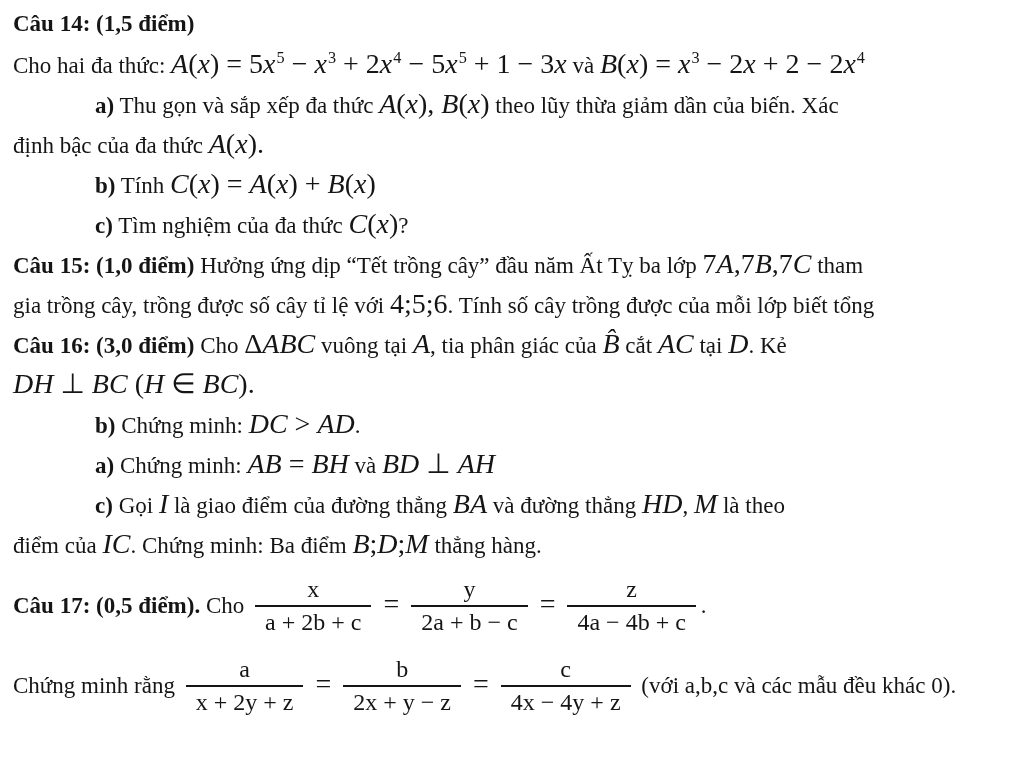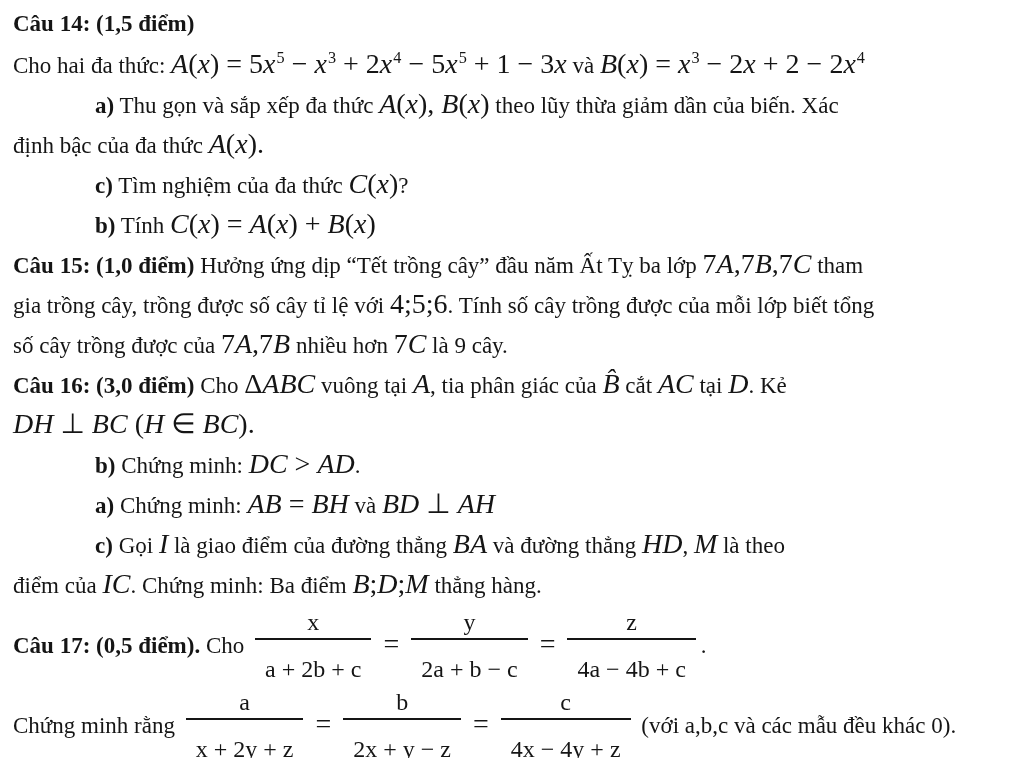--- a/index.html
+++ b/index.html
@@ -28,35 +28,34 @@
   .frac {
     display: inline-block;
     vertical-align: middle;
     text-align: center;
     font-size: 24px;
     line-height: 1.12;
     margin: 0 5px;
     transform: translateY(-2px);
   }
   .frac .num { display: block; padding: 0 10px 2px; }
-  .frac .den { display: block; border-top: 2px solid #151515; padding: 16px 10px 0; }
+  .frac .den { display: block; border-top: 2px solid #151515; padding: 2px 10px 0; }
 </style>
 </head>
 <body>
 
 <main class="doc">
   <div class="line"><span class="bold">Câu 14: (1,5 điểm)</span></div>
   <div class="line"><span>Cho hai đa thức: </span><span class="math"><span class="var">A</span><span>(</span><span class="var">x</span><span>) = 5</span><span class="var">x</span><sup class="exp">5</sup><span> − </span><span class="var">x</span><sup class="exp">3</sup><span> + 2</span><span class="var">x</span><sup class="exp">4</sup><span> − 5</span><span class="var">x</span><sup class="exp">5</sup><span> + 1 − 3</span><span class="var">x</span></span><span> và </span><span class="math"><span class="var">B</span><span>(</span><span class="var">x</span><span>) = </span><span class="var">x</span><sup class="exp">3</sup><span> − 2</span><span class="var">x</span><span> + 2 − 2</span><span class="var">x</span><sup class="exp">4</sup></span></div>
   <div class="line indent"><span class="bold">a)</span><span> Thu gọn và sắp xếp đa thức </span><span class="math"><span class="var">A</span><span>(</span><span class="var">x</span><span>), </span><span class="var">B</span><span>(</span><span class="var">x</span><span>)</span></span><span> theo lũy thừa giảm dần của biến. Xác</span></div>
   <div class="line"><span>định bậc của đa thức </span><span class="math"><span class="var">A</span><span>(</span><span class="var">x</span><span>).</span></span></div>
+  <div class="line indent"><span class="bold">b)</span><span> Tính </span><span class="math"><span class="var">C</span><span>(</span><span class="var">x</span><span>) = </span><span class="var">A</span><span>(</span><span class="var">x</span><span>) + </span><span class="var">B</span><span>(</span><span class="var">x</span><span>)</span></span></div>
   <div class="line indent"><span class="bold">c)</span><span> Tìm nghiệm của đa thức </span><span class="math"><span class="var">C</span><span>(</span><span class="var">x</span><span>)</span></span><span>?</span></div>
-  <div class="line indent"><span class="bold">b)</span><span> Tính </span><span class="math"><span class="var">C</span><span>(</span><span class="var">x</span><span>) = </span><span class="var">A</span><span>(</span><span class="var">x</span><span>) + </span><span class="var">B</span><span>(</span><span class="var">x</span><span>)</span></span></div>
   <div class="line"><span class="bold">Câu 15: (1,0 điểm)</span><span> Hưởng ứng dịp “Tết trồng cây” đầu năm Ất Tỵ ba lớp </span><span class="math"><span>7</span><span class="var">A</span><span>,7</span><span class="var">B</span><span>,7</span><span class="var">C</span></span><span> tham</span></div>
   <div class="line"><span>gia trồng cây, trồng được số cây tỉ lệ với </span><span class="math"><span>4;5;6</span></span><span>. Tính số cây trồng được của mỗi lớp biết tổng</span></div>
-  <div class="line"><span>số cây trồng được của </span><span class="math"><span>7</span><span class="var">A</span><span>,7</span><span class="var">B</span></span><span> nhiều hơn </span><span class="math"><span>7</span><span class="var">C</span></span><span> là 9 cây.</span></div>
   <div class="line"><span class="bold">Câu 16: (3,0 điểm)</span><span> Cho </span><span class="math"><span>Δ</span><span class="var">ABC</span></span><span> vuông tại </span><span class="math"><span class="var">A</span></span><span>, tia phân giác của </span><span class="math"><span class="var">B̂</span></span><span> cắt </span><span class="math"><span class="var">AC</span></span><span> tại </span><span class="math"><span class="var">D</span></span><span>. Kẻ</span></div>
   <div class="line"><span class="math"><span class="var">DH</span><span> ⊥ </span><span class="var">BC</span><span> (</span><span class="var">H</span><span> ∈ </span><span class="var">BC</span><span>).</span></span></div>
   <div class="line indent"><span class="bold">b)</span><span> Chứng minh: </span><span class="math"><span class="var">DC</span><span> &gt; </span><span class="var">AD</span></span><span>.</span></div>
   <div class="line indent"><span class="bold">a)</span><span> Chứng minh: </span><span class="math"><span class="var">AB</span><span> = </span><span class="var">BH</span></span><span> và </span><span class="math"><span class="var">BD</span><span> ⊥ </span><span class="var">AH</span></span></div>
   <div class="line indent"><span class="bold">c)</span><span> Gọi </span><span class="math"><span class="var">I</span></span><span> là giao điểm của đường thẳng </span><span class="math"><span class="var">BA</span></span><span> và đường thẳng </span><span class="math"><span class="var">HD</span></span><span>, </span><span class="math"><span class="var">M</span></span><span> là theo</span></div>
   <div class="line"><span>điểm của </span><span class="math"><span class="var">IC</span></span><span>. Chứng minh: Ba điểm </span><span class="math"><span class="var">B</span><span>;</span><span class="var">D</span><span>;</span><span class="var">M</span></span><span> thẳng hàng.</span></div>
   <div class="line tall"><span class="bold">Câu 17: (0,5 điểm).</span><span>  Cho </span><span class="frac"><span class="num"><span class="var">x</span></span><span class="den"><span class="var">a</span><span> + 2</span><span class="var">b</span><span> + </span><span class="var">c</span></span></span><span class="math"><span> = </span></span><span class="frac"><span class="num"><span class="var">y</span></span><span class="den"><span>2</span><span class="var">a</span><span> + </span><span class="var">b</span><span> − </span><span class="var">c</span></span></span><span class="math"><span> = </span></span><span class="frac"><span class="num"><span class="var">z</span></span><span class="den"><span>4</span><span class="var">a</span><span> − 4</span><span class="var">b</span><span> + </span><span class="var">c</span></span></span><span>.</span></div>
   <div class="line tall"><span>Chứng minh rằng </span><span class="frac"><span class="num"><span class="var">a</span></span><span class="den"><span class="var">x</span><span> + 2</span><span class="var">y</span><span> + </span><span class="var">z</span></span></span><span class="math"><span> = </span></span><span class="frac"><span class="num"><span class="var">b</span></span><span class="den"><span>2</span><span class="var">x</span><span> + </span><span class="var">y</span><span> − </span><span class="var">z</span></span></span><span class="math"><span> = </span></span><span class="frac"><span class="num"><span class="var">c</span></span><span class="den"><span>4</span><span class="var">x</span><span> − 4</span><span class="var">y</span><span> + </span><span class="var">z</span></span></span><span> (với a,b,c và các mẫu đều khác 0).</span></div>
 </main>
 

